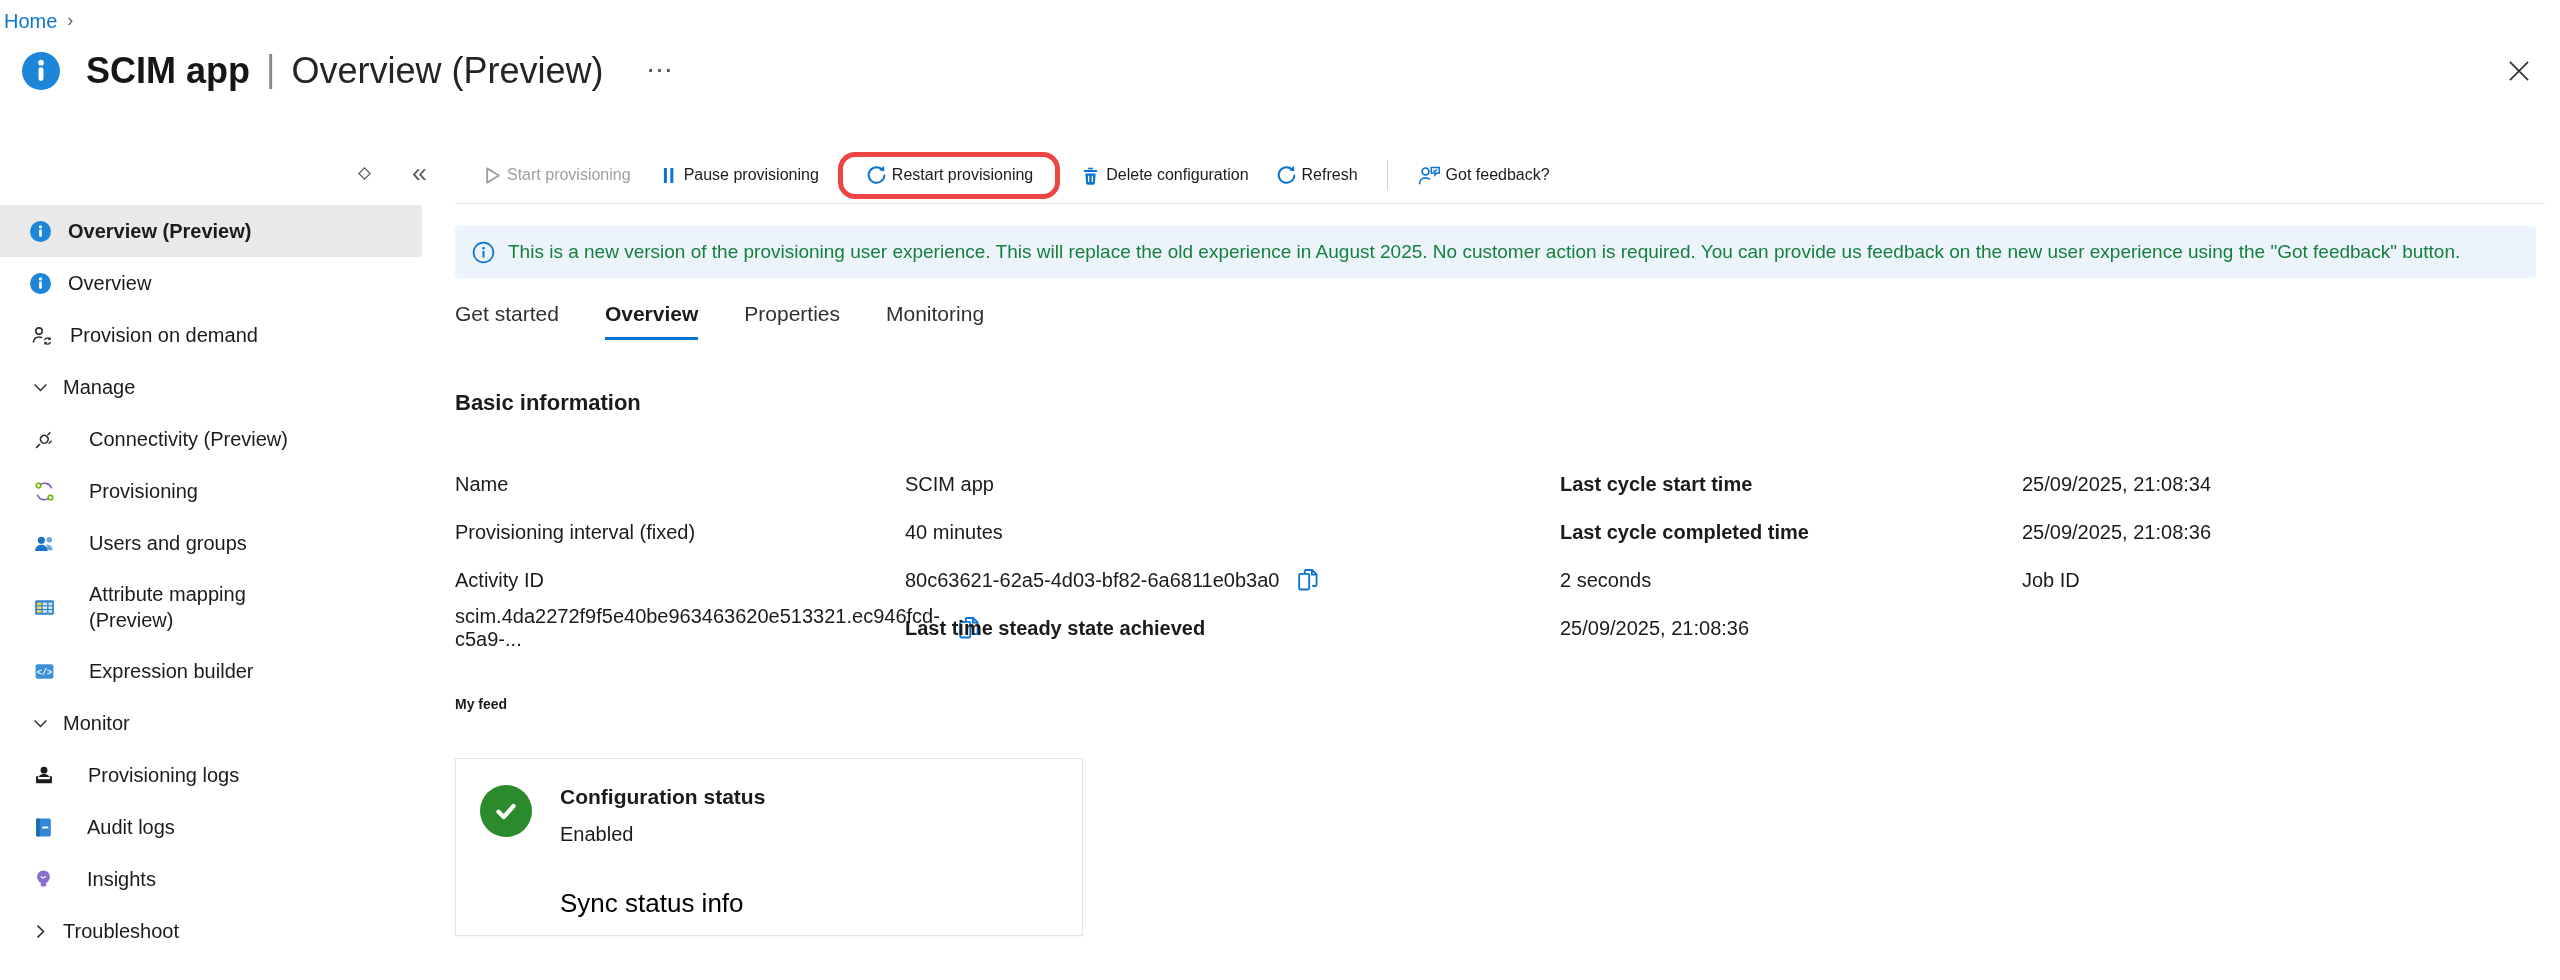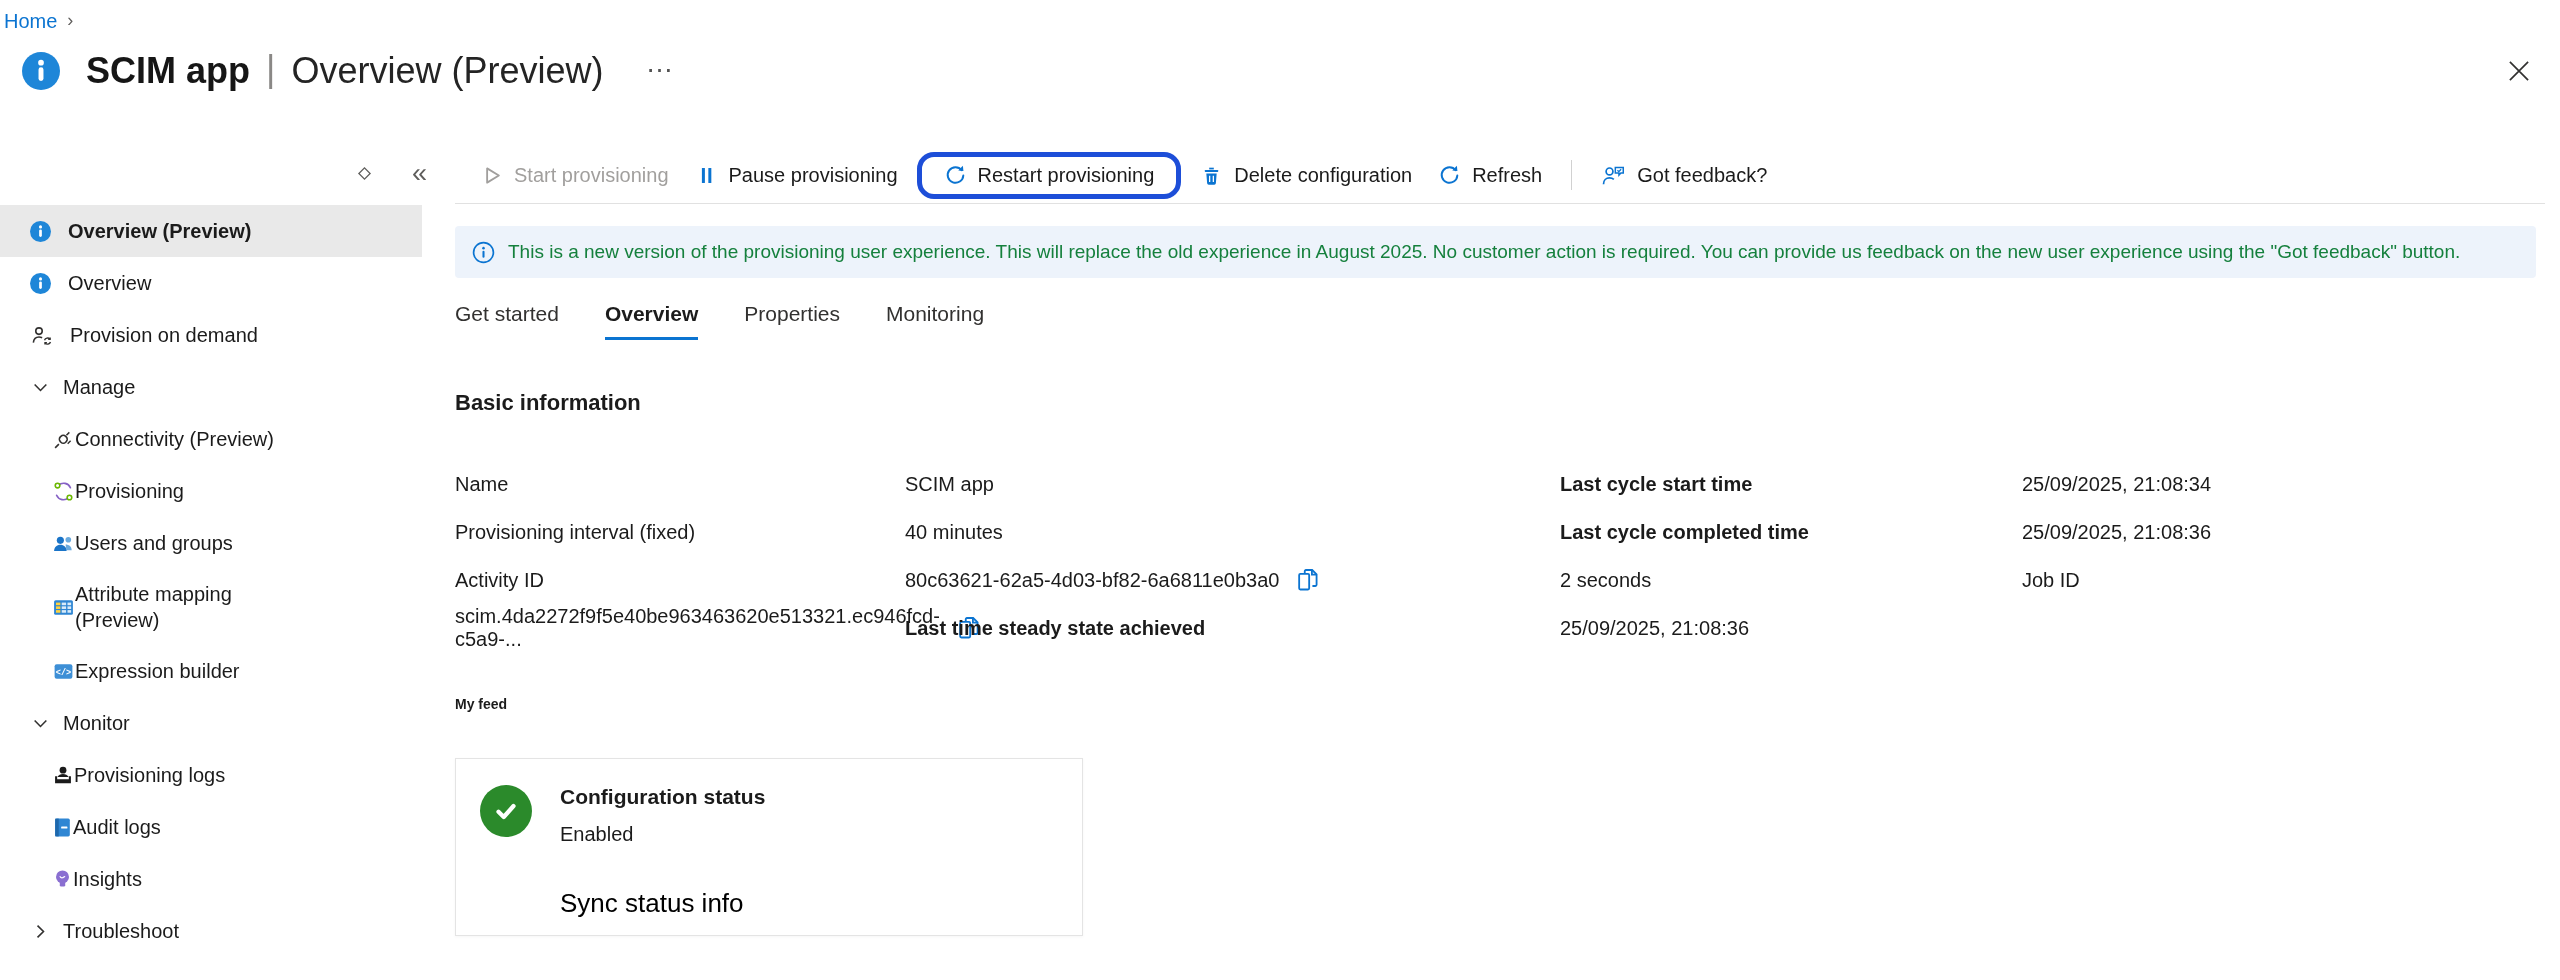--- a/index.html
+++ b/index.html
@@ -20,34 +20,34 @@
   .title .sep{color:#8a8886;font-weight:300;margin:0 16px;transform:translateY(-2px);}
   .title .page{color:#242424;}
   .more-glyph{margin-left:42px;color:#515151;font-size:28px;letter-spacing:2px;transform:translateY(-8px);cursor:pointer;}
   .close-btn{position:absolute;top:58px;right:28px;width:26px;height:26px;cursor:pointer;background:none;border:none;padding:0;}
   
   .toolbar{position:absolute;top:148px;left:0;right:0;height:54px;display:flex;align-items:center;}
   .tb-left{width:455px;flex:none;display:flex;justify-content:flex-end;align-items:center;gap:40px;padding-right:28px;box-sizing:border-box;}
   .diamond-btn,.collapse-btn{background:none;border:none;padding:0;cursor:pointer;color:#5f5e5c;}
   .collapse-btn{font-size:27px;line-height:1;transform:translateY(-2px);}
   .tb-buttons{display:flex;align-items:center;margin-left:12px;}
-  .tb-btn{display:flex;align-items:center;gap:11px;background:none;border:none;padding:0 13px;font-size:20px;
+  .tb-btn{display:flex;align-items:center;gap:4px;background:none;border:none;padding:0 13px;font-size:16px;
     font-family:"Liberation Sans",sans-serif;color:#1b1b1b;cursor:pointer;white-space:nowrap;}
   .tb-btn.disabled{color:#a19f9d;cursor:default;}
   .tb-btn svg{flex:none;}
-  .annotated{border:5px solid #1d4ed8;border-radius:17px;padding:7px 9px;margin:0 6px;display:flex;align-items:center;}
+  .annotated{border:5px solid #ef4444;border-radius:17px;padding:7px 9px;margin:0 6px;display:flex;align-items:center;}
   .tb-divider{width:1px;height:30px;background:#d1d1d1;margin:0 16px;}
   .toolbar-rule{position:absolute;top:203px;left:455px;right:15px;height:1px;background:#e1e1e1;}
   
   .sidebar{position:absolute;top:205px;left:0;width:430px;}
   .sidebar ul{list-style:none;margin:0;padding:0;}
   .sidebar li{height:52px;display:flex;align-items:center;cursor:pointer;font-size:20px;width:422px;box-sizing:border-box;}
   .sidebar li.lvl1{padding-left:30px;gap:17px;}
   .sidebar li.section{padding-left:32px;gap:14px;}
-  .sidebar li.lvl2{padding-left:52px;gap:0;}
+  .sidebar li.lvl2{padding-left:33px;gap:33px;}
   .sidebar li.selected{background:#e9e9e9;font-weight:600;}
   .sidebar li.twoline{height:76px;}
   .twoline .lines{line-height:26px;}
   .sidebar svg{flex:none;}
   
   .content{position:absolute;left:455px;top:204px;right:0;}
   .banner{margin:22px 24px 0 0;background:#edf3fb;border-radius:4px;height:52px;display:flex;align-items:center;
     padding:0 17px;gap:13px;font-size:19px;color:#15803d;}
   .tabs{display:flex;gap:46px;margin-top:24px;font-size:21px;}
   .tab{padding-bottom:11px;color:#323130;cursor:pointer;border-bottom:3px solid transparent;}

